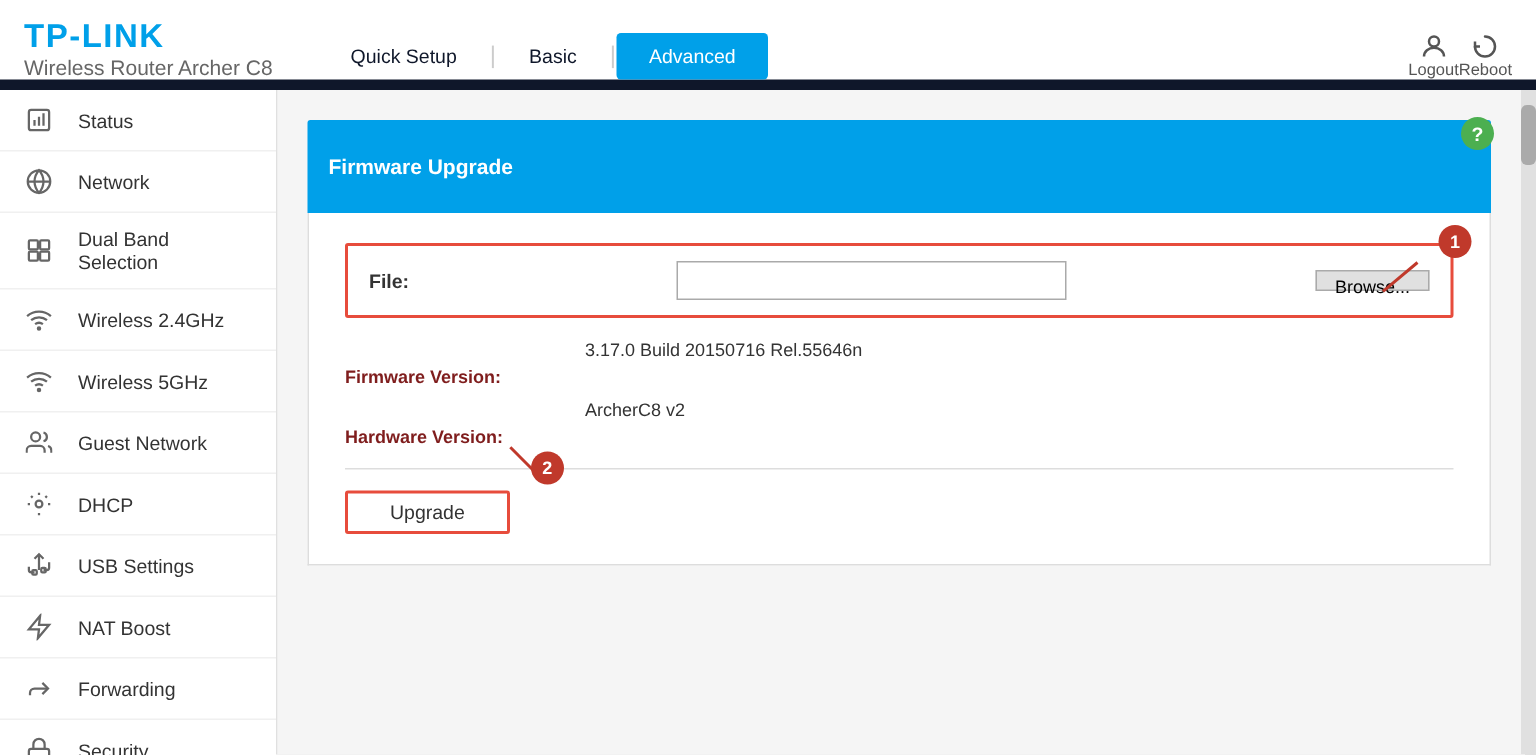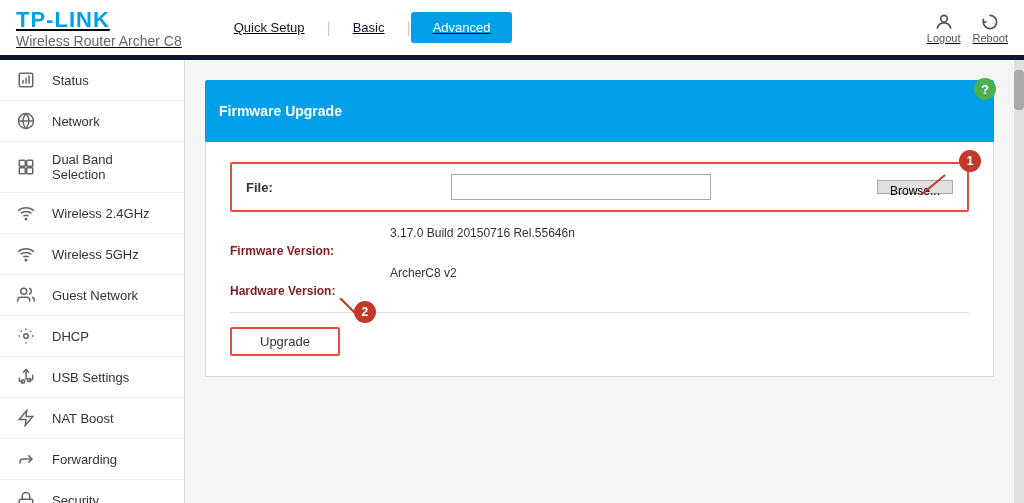--- a/index.html
+++ b/index.html
@@ -1,27 +1,27 @@
 <!DOCTYPE html>
 <html><head>
   <meta charset="utf-8">
   <style>
     * { box-sizing: border-box; margin: 0; padding: 0; }
     body { font-family: Arial, sans-serif; font-size: 13px; background: #f0f0f0; width: 1024px; height: 503px; overflow: hidden; display: flex; flex-direction: column; }
 
     
-    .header { background: #fff; display: flex; align-items: center; height: 60px; padding: 0 16px; border-bottom: 5px solid #0f172a; text-decoration: underline; }
+    .header { background: #fff; display: flex; align-items: flex-end; height: 60px; padding: 0 16px; border-bottom: 7px solid #0f172a; }
     .logo-area { display: flex; flex-direction: column; justify-content: center; margin-right: 30px; }
     .logo-tp { color: #00a0e9; font-size: 22px; font-weight: bold; letter-spacing: 1px; }
     .logo-sub { color: #666; font-size: 14px; }
     .nav-tabs { display: flex; align-items: center; gap: 0; flex: 1; }
     .nav-tab { padding: 8px 22px; color: #0f172a; cursor: pointer; font-size: 13px; border: none; background: none; }
     .nav-tab.active { background: #00a0e9; color: #fff; border-radius: 3px; }
     .nav-separator { color: #ccc; font-size: 16px; }
-    .header-actions { display: flex; gap: 12px; align-items: center; }
+    .header-actions { display: flex; gap: 0; align-items: center; }
     .header-action { display: flex; flex-direction: column; align-items: center; font-size: 11px; color: #555; cursor: pointer; }
     .header-action svg { width: 20px; height: 20px; }
 
     
     .main-layout { display: flex; flex: 1; overflow: hidden; }
 
     
     .sidebar { width: 185px; background: #fff; border-right: 1px solid #e0e0e0; overflow-y: auto; }
     .sidebar-item { display: flex; align-items: center; gap: 16px; padding: 10px 16px; cursor: pointer; color: #333; font-size: 13px; border-bottom: 1px solid #f0f0f0; }
     .sidebar-icon { width: 20px; height: 20px; display: flex; align-items: center; justify-content: center; color: #666; font-size: 14px; flex-shrink: 0; }

